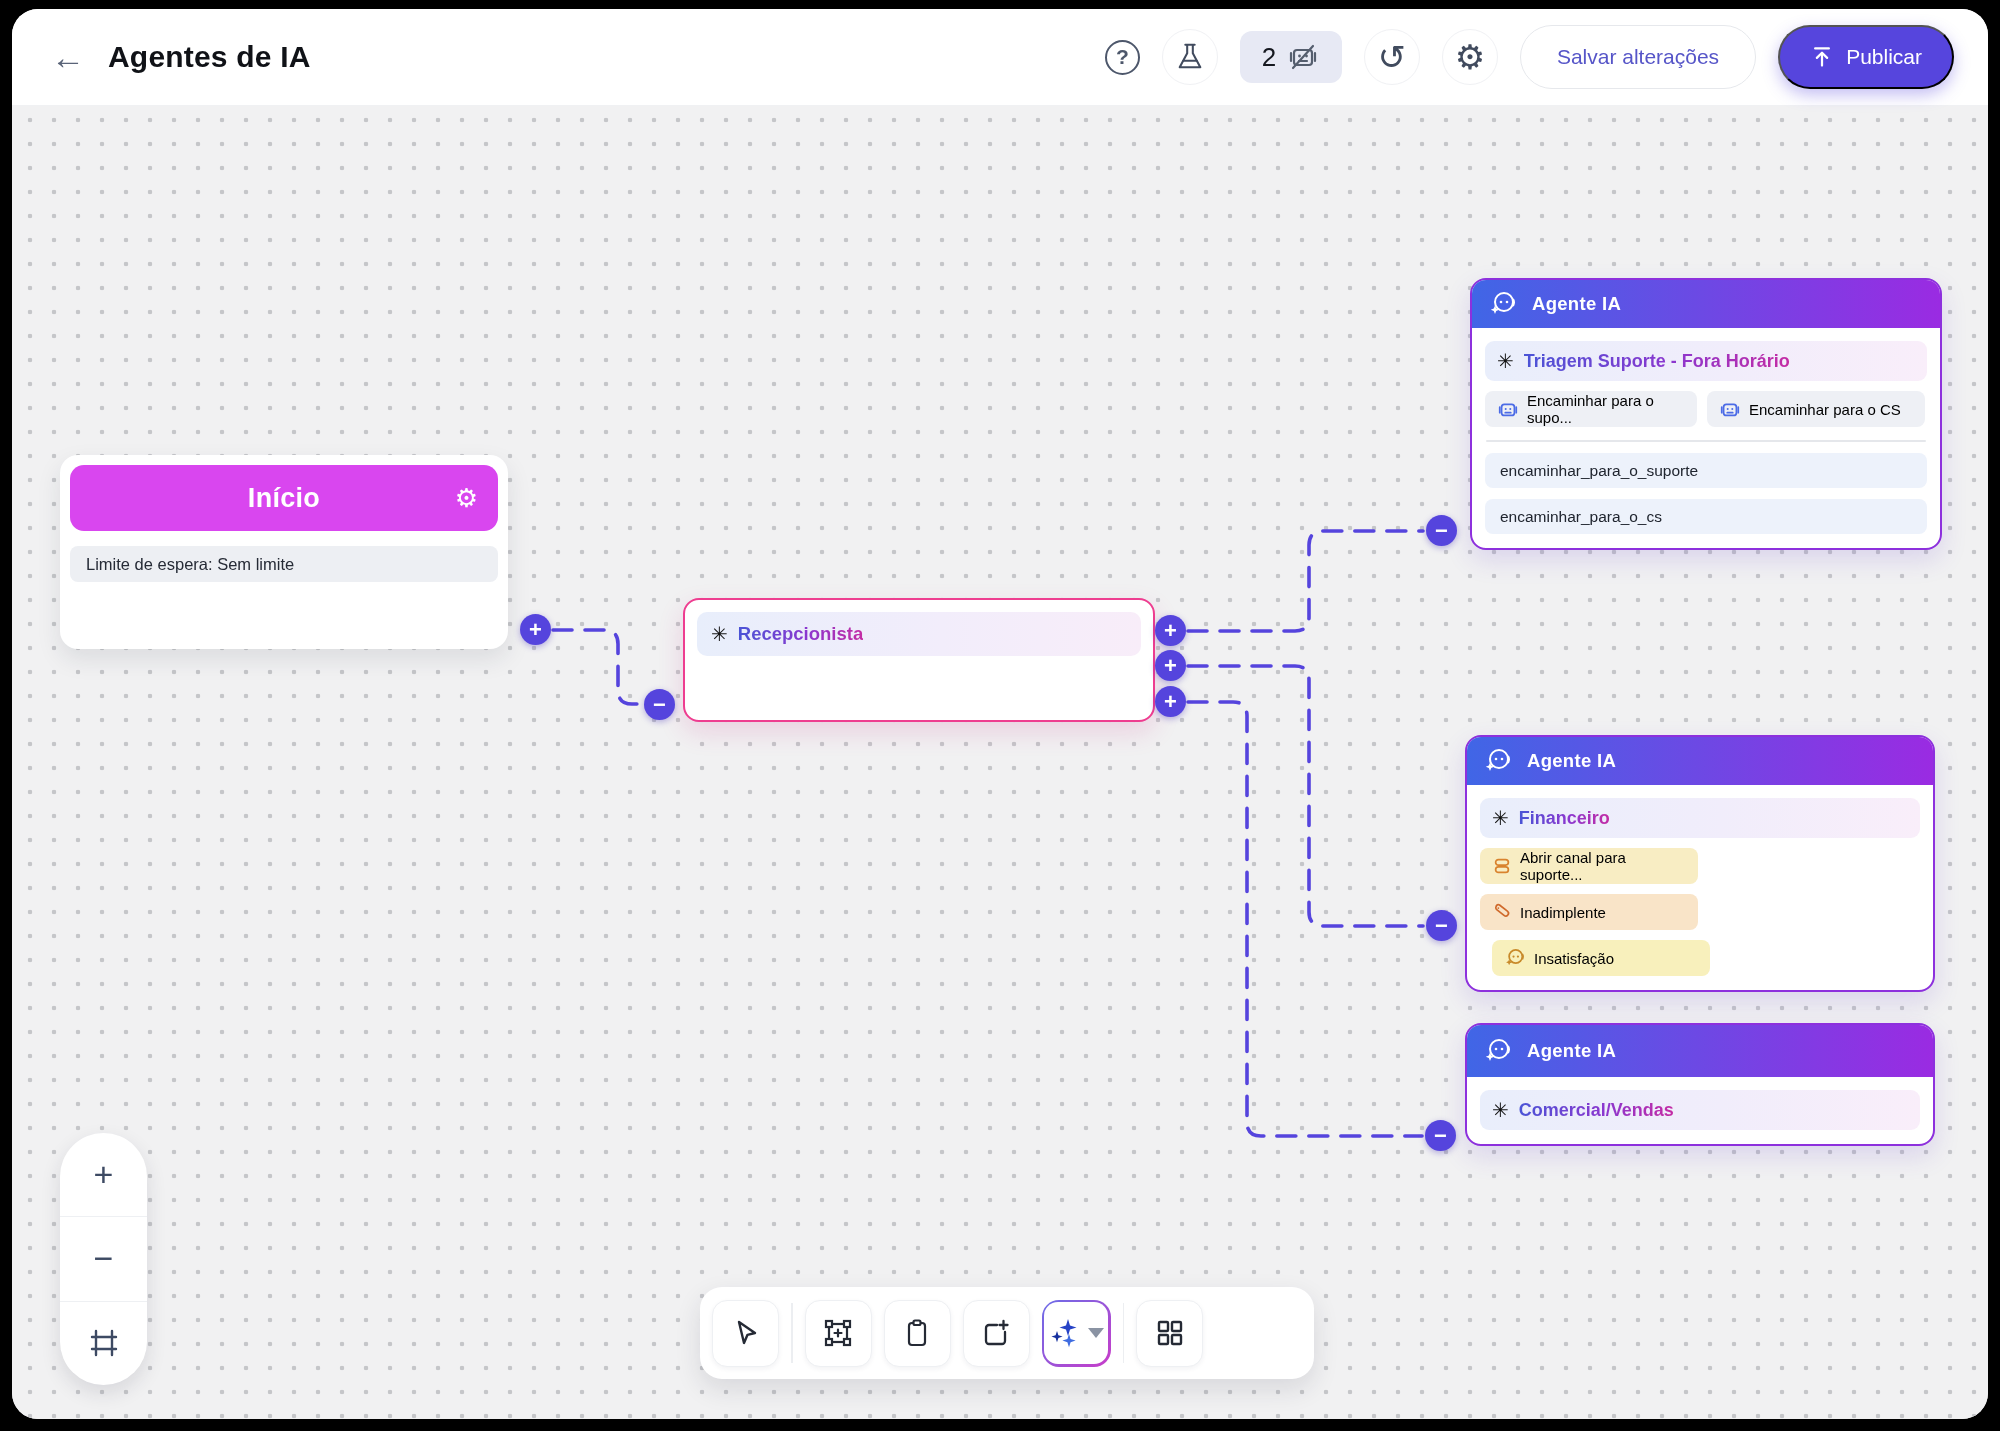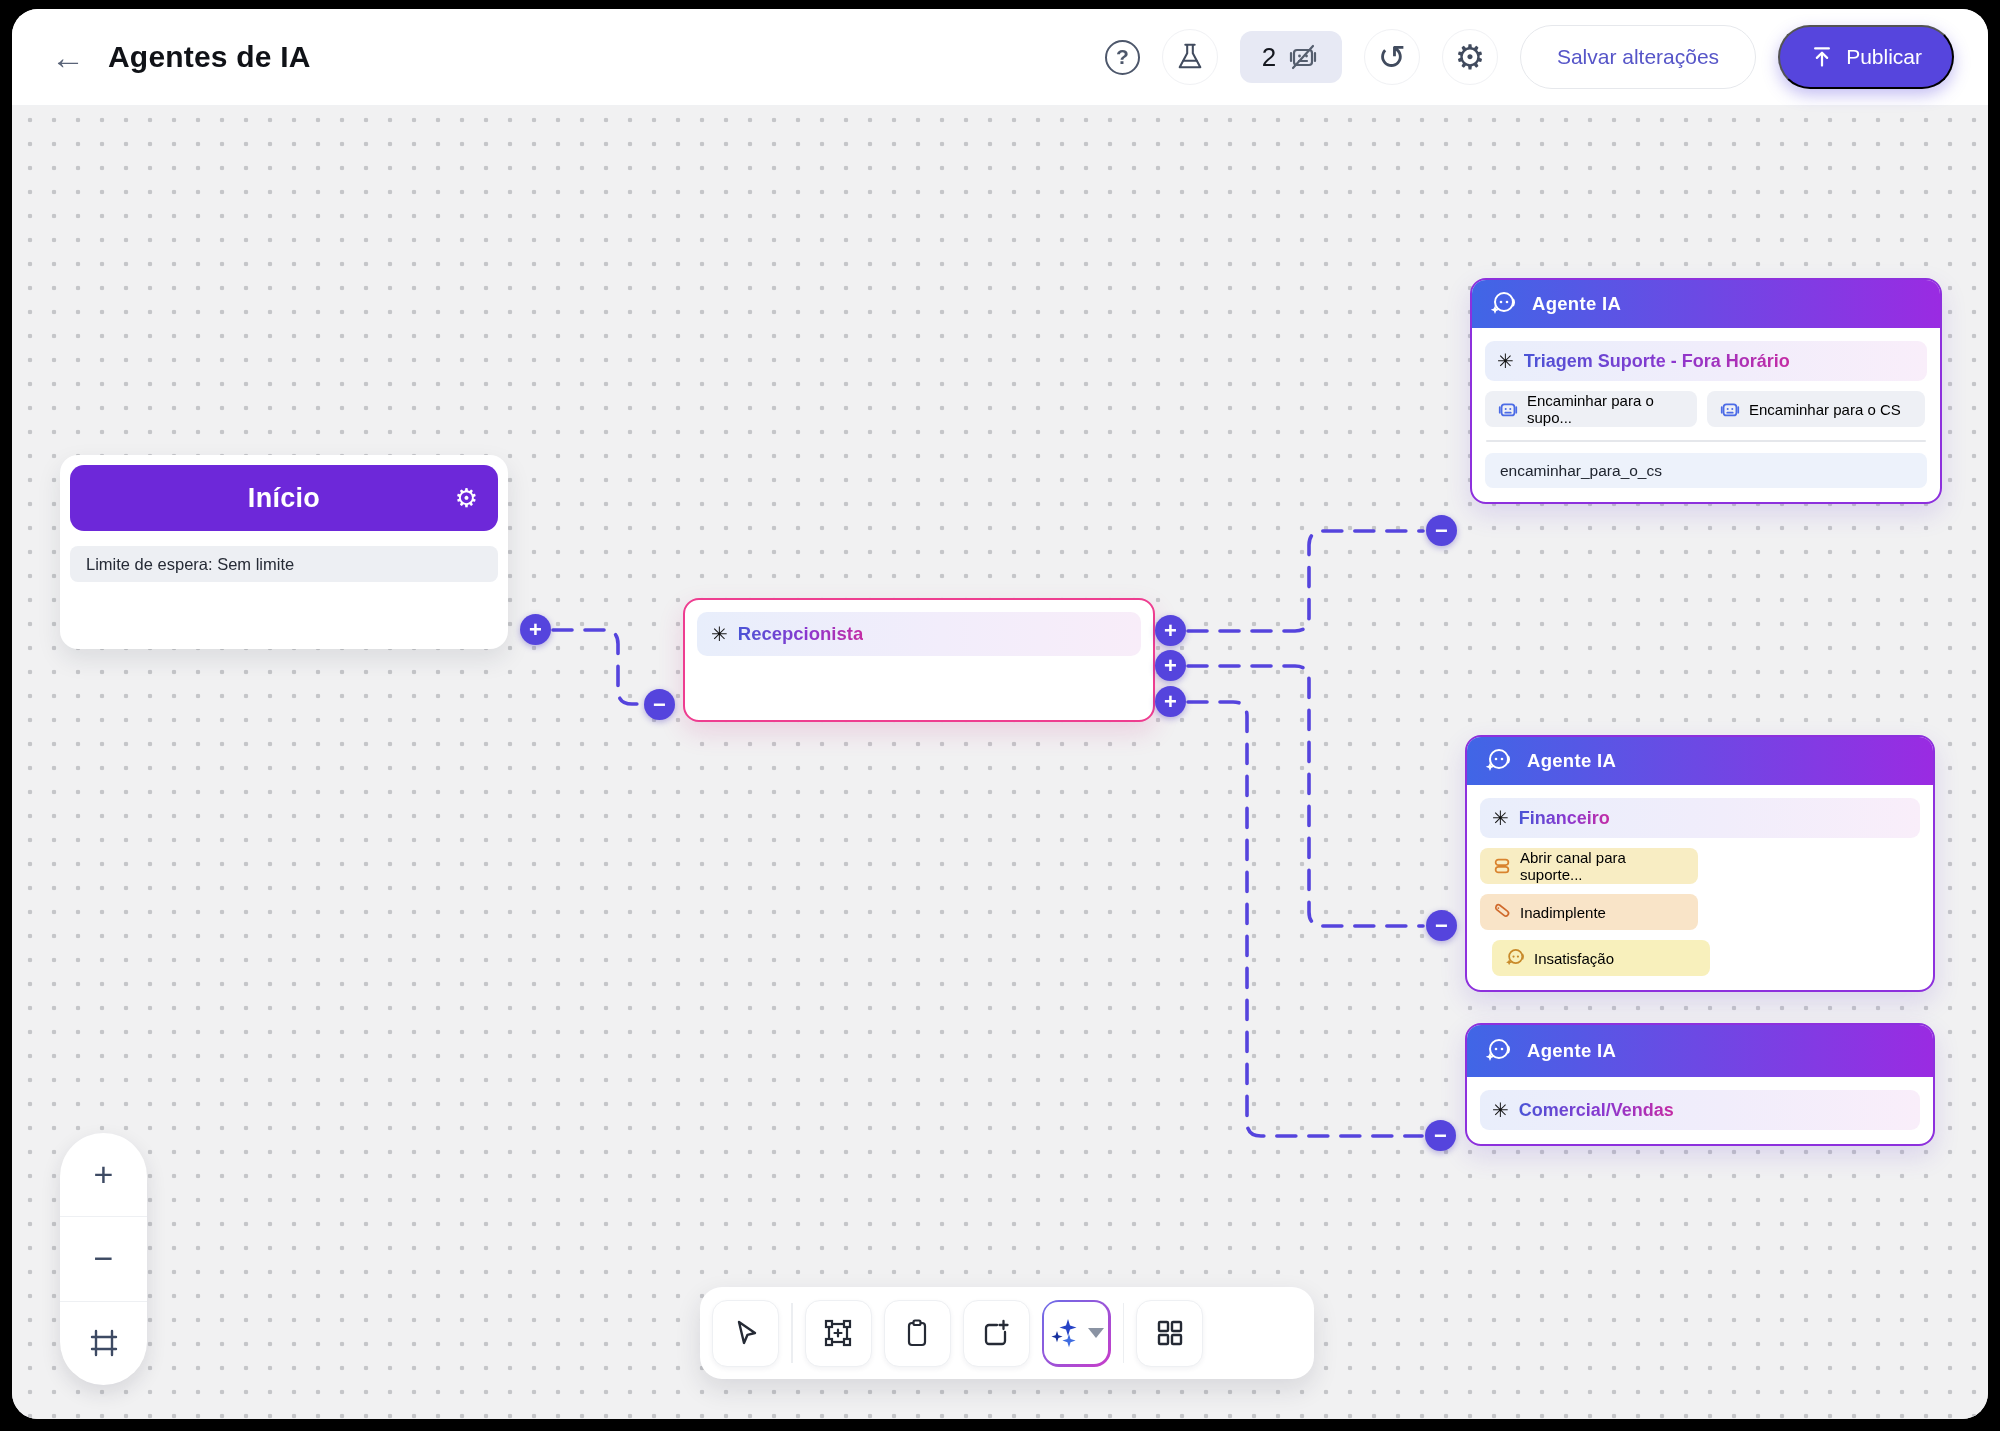--- a/index.html
+++ b/index.html
@@ -35,21 +35,21 @@
             background-color:#f1f1f2;
             background-image:radial-gradient(#c5c6c9 2px, transparent 2.6px);
             background-size:24px 24px; background-position:6px 2px; }
   #wires { position:absolute; left:0; top:0; width:100%; height:100%; pointer-events:none; }
 
   .node { position:absolute; border-radius:18px; }
 
   
   #start-node { left:48px; top:349px; width:448px; height:194px; background:#fff;
                 border-radius:18px; box-shadow:0 10px 24px rgba(30,35,60,.10); padding:10px; }
-  #start-header { height:66px; background:#6d28d9; border-radius:14px; display:flex; align-items:center;
+  #start-header { height:66px; background:#d946ef; border-radius:14px; display:flex; align-items:center;
                   justify-content:center; position:relative; color:#fff; }
   #start-header .hdr-title { font-size:27px; font-weight:800; letter-spacing:.3px; }
   #start-header .gear { position:absolute; right:20px; top:50%; transform:translateY(-50%);
                         font-size:26px; color:#fff; cursor:pointer; }
   .start-row { margin-top:15px; height:36px; background:#edeff3; border-radius:8px; display:flex;
                align-items:center; padding:0 16px; font-size:16.5px; color:#262b36; }
 
   
   #sup-node { left:671px; top:492px; width:472px; height:124px; background:#fff;
               border:2.5px solid #ee3d90; border-radius:16px; overflow:hidden;
@@ -247,20 +247,21 @@
                 <circle cx="9.5" cy="12" r="1.1" fill="#4b6be6" stroke="none"></circle>
                 <circle cx="14.5" cy="12" r="1.1" fill="#4b6be6" stroke="none"></circle>
                 <path d="M9 16 H15"></path>
                 <path d="M3 10 V16 M21 10 V16"></path>
               </svg>
             </span>
             <span>Encaminhar para o CS</span>
           </div>
         </div>
         <div class="fn-divider"></div>
+        <div class="fn-row">encaminhar_para_o_suporte</div>
         <div class="fn-row">encaminhar_para_o_cs</div>
       </div>
     </div>
 
     <div class="node agent-node" style="left:1453px; top:629px; width:470px;">
       <div class="agent-header">
         <span>
           <svg width="30" height="30" viewBox="0 0 30 30" fill="none" stroke="#fff" stroke-width="2">
             <circle cx="16" cy="13" r="9"></circle>
             <circle cx="13" cy="13" r="1.3" fill="#fff" stroke="none"></circle>

